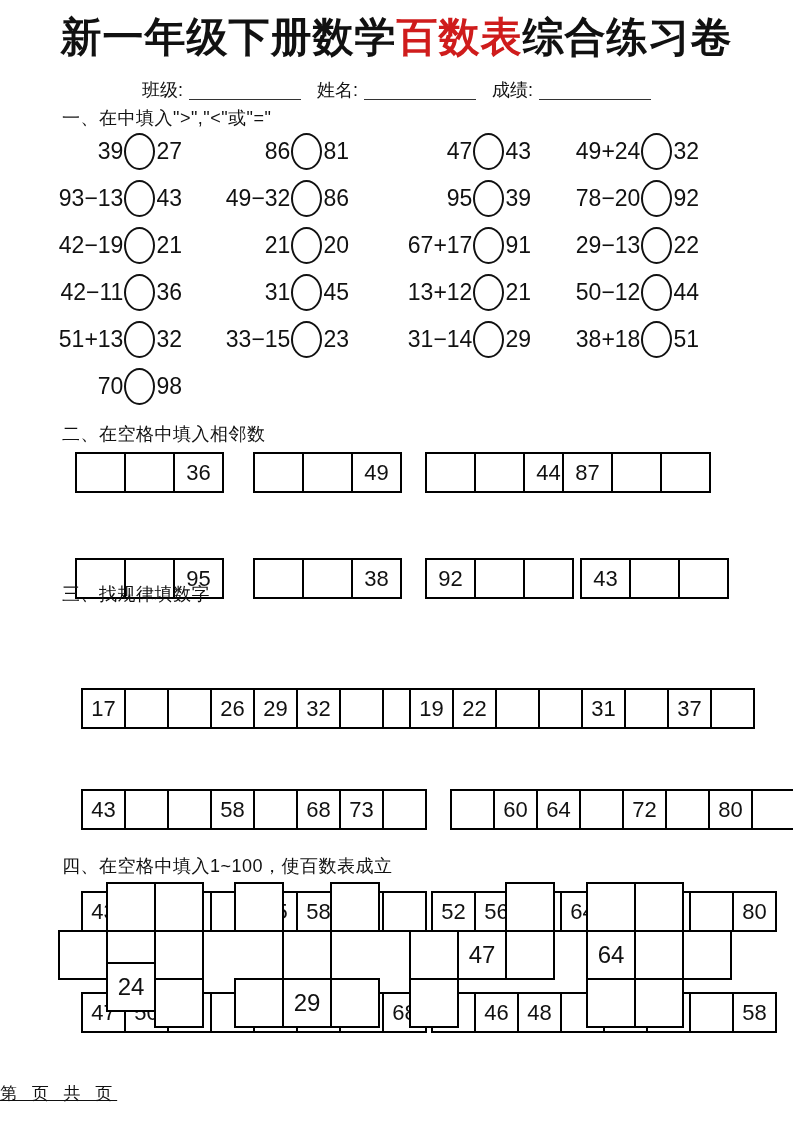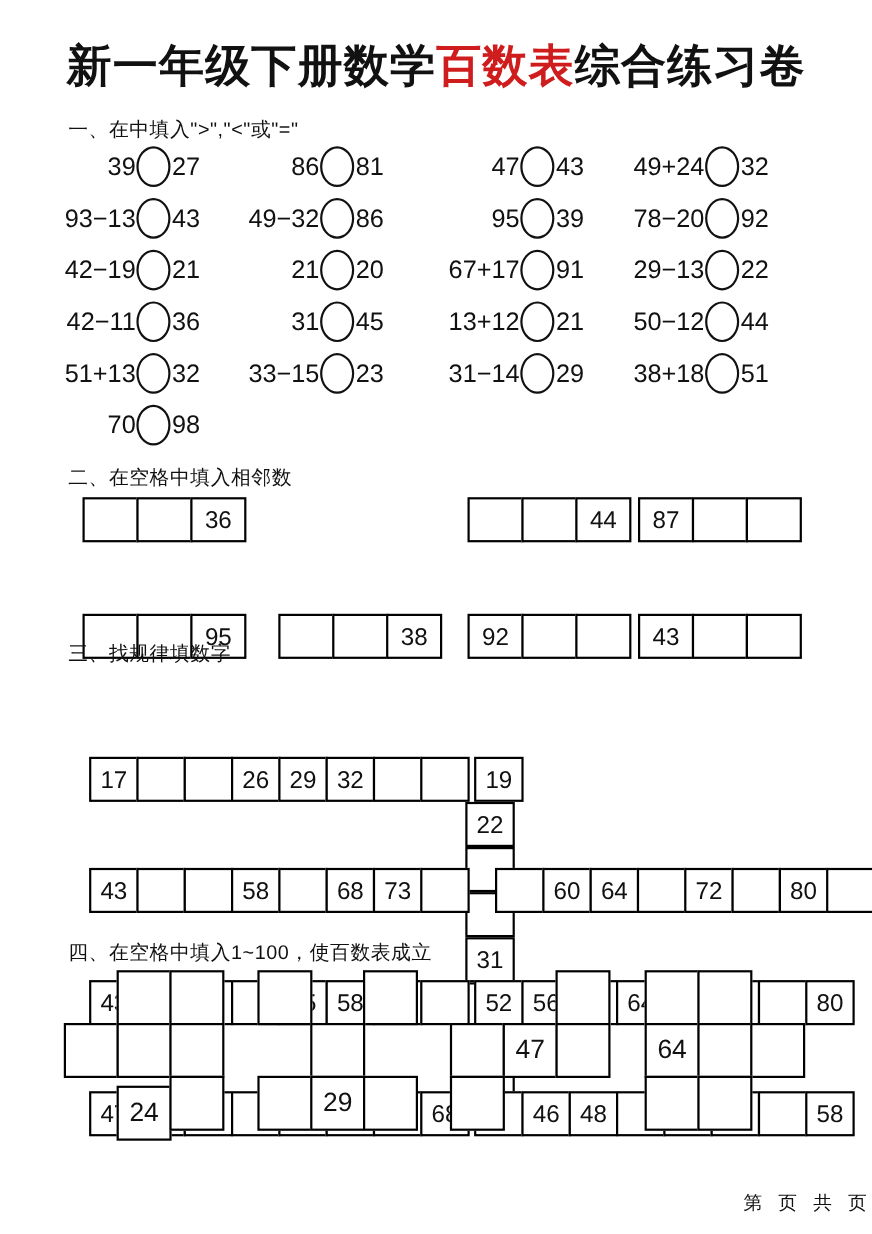--- a/index.html
+++ b/index.html
@@ -1,21 +1,21 @@
 <!DOCTYPE html>
 <html><head>
 <meta charset="utf-8">
 <style>
   html,body{margin:0;padding:0;background:#fff;}
   .page{position:relative;width:793px;height:1122px;background:#fff;overflow:hidden;
         font-family:"Liberation Sans",sans-serif;color:#111;}
   .abs{position:absolute;}
   
   .title{top:10px;left:0;width:100%;text-align:center;font-size:41px;font-weight:900;
-         letter-spacing:1px;white-space:nowrap;margin-top:23px;}
+         letter-spacing:1px;white-space:nowrap;}
   .title .hl{color:#cf1c1c;}
   
   .info{top:78px;left:0;width:100%;display:flex;justify-content:center;align-items:flex-end;
         font-size:18px;}
   .blank{display:inline-block;width:112px;height:16px;border-bottom:1.6px solid #333;
          margin:0 16px 2px 6px;}
   .blank:last-child{margin-right:0;}
   
   .sh{font-size:18px;letter-spacing:0.5px;}
   
@@ -34,29 +34,37 @@
   .strip{position:absolute;top:0;display:flex;}
   .scell{width:41px;height:37px;border:2px solid #000;margin-left:-2px;box-sizing:content-box;
          display:flex;align-items:center;justify-content:center;font-size:22px;background:#fff;}
   .strip .scell:first-child{margin-left:6px;}
   
   .shapes{top:882px;left:62px;width:700px;height:160px;}
   .shape{position:absolute;top:0;width:146px;height:146px;}
   .gcell{position:absolute;width:50px;height:50px;border:2px solid #000;box-sizing:border-box;
          display:flex;align-items:center;justify-content:center;font-size:24px;background:#fff;}
   
-  .footer{top:1082px;left:0;width:100%;text-align:right;font-size:17px;letter-spacing:5px;}
+  .footer{top:1082px;left:0;width:100%;text-align:left;font-size:17px;letter-spacing:5px;text-decoration:underline;}
 </style>
 </head>
 <body>
 
 <div class="page">
 
   <div class="abs title"><span>新一年级下册数学</span><span class="hl">百数表</span><span>综合练习卷</span></div>
 
+  <div class="abs info">
+    <span>班级:</span>
+    <span class="blank"></span>
+    <span>姓名:</span>
+    <span class="blank"></span>
+    <span>成绩:</span>
+    <span class="blank"></span>
+  </div>
 
   <div class="abs sh" style="top:106px;left:62px;">一、在中填入"&gt;","&lt;"或"="</div>
 
   <div class="abs s1grid">
     <div class="cmp">
         <span>39</span>
         <span class="circle"></span>
         <span>27</span>
       </div>
     <div class="cmp">
@@ -162,26 +170,31 @@
   </div>
 
   <div class="abs sh" style="top:422px;left:62px;">二、在空格中填入相邻数</div>
 
   <div class="abs srow" style="top:452px;left:62px;width:700px;">
     <div class="box3" style="left:13px;">
       <div class="bcell"></div>
       <div class="bcell"></div>
       <div class="bcell">36</div>
     </div>
+    <div class="box3" style="left:191px;">
+      <div class="bcell"></div>
+      <div class="bcell"></div>
+      <div class="bcell">49</div>
+    </div>
     <div class="box3" style="left:363px;">
       <div class="bcell"></div>
       <div class="bcell"></div>
       <div class="bcell">44</div>
     </div>
-    <div class="box3" style="left:518px;border-radius:11px;">
+    <div class="box3" style="left:500px;border-radius:11px;">
       <div class="bcell">87</div>
       <div class="bcell"></div>
       <div class="bcell"></div>
     </div>
   </div>
 
   <div class="abs srow" style="top:517px;left:62px;width:700px;">
     <div class="box3" style="left:13px;">
       <div class="bcell"></div>
       <div class="bcell"></div>
@@ -210,21 +223,21 @@
     <div class="strip" style="left:13px;">
       <div class="scell">17</div>
       <div class="scell"></div>
       <div class="scell"></div>
       <div class="scell">26</div>
       <div class="scell">29</div>
       <div class="scell">32</div>
       <div class="scell"></div>
       <div class="scell"></div>
     </div>
-    <div class="strip" style="left:363px;flex-direction:column;">
+    <div class="strip" style="left:341px;">
       <div class="scell">19</div>
       <div class="scell">22</div>
       <div class="scell"></div>
       <div class="scell"></div>
       <div class="scell">31</div>
       <div class="scell"></div>
       <div class="scell">37</div>
       <div class="scell"></div>
     </div>
   </div>
@@ -301,21 +314,21 @@
   <div class="abs sh" style="top:854px;left:62px;">四、在空格中填入1~100，使百数表成立</div>
 
   <div class="abs shapes">
 
     <div class="shape" style="left:-4px;">
       <div class="gcell" style="left:48px;top:0;"></div>
       <div class="gcell" style="left:96px;top:0;"></div>
       <div class="gcell" style="left:0;top:48px;"></div>
       <div class="gcell" style="left:48px;top:48px;"></div>
       <div class="gcell" style="left:96px;top:48px;"></div>
-      <div class="gcell" style="left:48px;top:105px;text-align:right;">24</div>
+      <div class="gcell" style="left:48px;top:80px;text-align:right;">24</div>
       <div class="gcell" style="left:96px;top:96px;"></div>
     </div>
 
     <div class="shape" style="left:172px;">
       <div class="gcell" style="left:0;top:0;"></div>
       <div class="gcell" style="left:96px;top:0;"></div>
       <div class="gcell" style="left:48px;top:48px;"></div>
       <div class="gcell" style="left:0;top:96px;"></div>
       <div class="gcell" style="left:48px;top:96px;">29</div>
       <div class="gcell" style="left:96px;top:96px;"></div>

